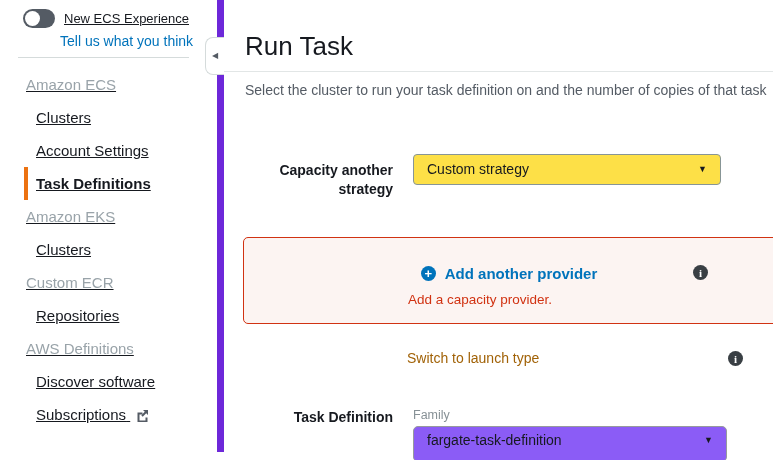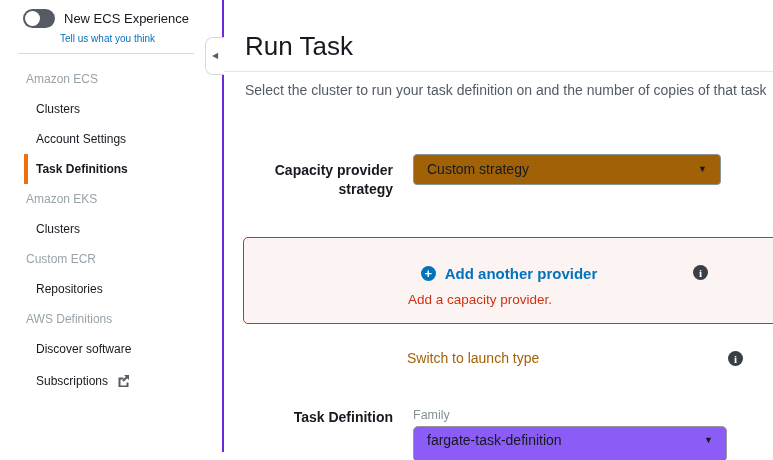--- a/index.html
+++ b/index.html
@@ -2,56 +2,56 @@
 <html><head>
 <meta charset="utf-8">
 <style>
   * { margin:0; padding:0; box-sizing:border-box; }
   html,body { width:773px; height:460px; overflow:hidden; background:#fff;
     font-family:"Liberation Sans", sans-serif; color:#16191f; }
   body { position:relative; }
 
   
   .sidebar { position:absolute; left:0; top:0; width:224px; height:452px;
-    background:#fff; border-right:2px solid #6d28d9; }
+    background:#fff; border-right:7px solid #6d28d9;text-decoration:underline; }
   .toggle-row { display:flex; align-items:center; margin:9px 0 0 23px; }
   .toggle { position:relative; width:32px; height:19px; background:#545b64;
     border-radius:10px; flex:0 0 auto; cursor:pointer; }
   .toggle .knob { position:absolute; left:2px; top:2px; width:15px; height:15px;
     background:#fff; border-radius:50%; }
   .toggle-label { margin-left:9px; font-size:13px; color:#16191f; }
-  .feedback { margin:5px 0 0 60px; font-size:10px; color:#0073bb; cursor:pointer; text-decoration:none; display:inline-block; }
+  .feedback { margin:5px 0 0 60px; font-size:14px; color:#0073bb; cursor:pointer; text-decoration:none; display:inline-block; }
   .sb-divider { margin:7px 28px 0 18px; border-top:1px solid #d5dbdb; height:0; }
 
   .collapse-tab { position:absolute; left:205px; top:37px; width:19px; height:38px;
     background:#fff; border:1px solid #d5dbdb; border-right:none;
     border-radius:8px 0 0 8px; display:flex; align-items:center; justify-content:center;
     cursor:pointer; z-index:3; }
   .collapse-tab .caret { font-size:8px; color:#545b64; line-height:1; }
 
-  nav { margin-top:10px; font-size:12px; }
+  nav { margin-top:10px; font-size:15px; }
   .nav-header { color:#99a3a9; padding:8px 0 8px 26px; }
   .nav-item { color:#16191f; padding:8px 0 8px 36px; cursor:pointer; }
   .nav-item.selected { font-weight:bold; margin-left:24px; padding-left:8px;
     border-left:4px solid #ec7211; }
   .ext-icon { display:inline-block; margin-left:6px; position:relative; top:2px; }
 
   
   .main { position:absolute; left:224px; top:0; width:580px; height:460px; }
   h1.page-title { margin:31px 0 0 21px; font-size:26px; font-weight:400; color:#16191f; }
   .title-divider { margin-top:9px; border-top:1px solid #e2e6e6; height:0; }
   .page-desc { margin:10px 0 0 21px; font-size:14px; color:#545b64; white-space:nowrap; }
 
   .form-row { display:flex; margin-left:21px; }
   .row-cap { margin-top:56px; }
   .field-label { width:148px; margin-right:20px; text-align:right; font-size:14px;
     font-weight:bold; color:#16191f; line-height:19px; }
   .row-cap .field-label { padding-top:7px; }
 
-  .select { position:relative; width:308px; height:31px; background:#a16207;
+  .select { position:relative; width:308px; height:31px; background:#fde047;
     border:1px solid #879596; border-radius:4px; font-size:14px; color:#16191f;
     line-height:29px; padding-left:13px; cursor:pointer; }
   .select .caret { position:absolute; right:13px; top:0; font-size:9px; line-height:29px; color:#16191f; }
 
   .error-box { position:relative; margin:38px 0 0 19px; width:562px; height:87px;
     background:#fcf4f2; border:1px solid #d13212; border-radius:5px; }
   .add-provider-row { width:530px; margin-top:26px; text-align:center; }
   .add-provider-link { display:inline-flex; align-items:center; color:#0073bb;
     font-size:15px; font-weight:bold; cursor:pointer; text-decoration:none; }
   .plus-badge { display:inline-flex; align-items:center; justify-content:center;
@@ -119,21 +119,21 @@
   <span class="caret">◀</span>
 </div>
 
 <div class="main">
 
   <h1 class="page-title">Run Task</h1>
   <div class="title-divider"></div>
   <div class="page-desc">Select the cluster to run your task definition on and the number of copies of that task</div>
 
   <div class="form-row row-cap">
-    <div class="field-label">Capacity provider strategy</div>
+    <div class="field-label">Capacity another strategy</div>
     <div class="select">
       <span>Custom strategy</span>
       <span class="caret">▼</span>
     </div>
   </div>
 
   <div class="error-box">
     <div class="add-provider-row">
       <a class="add-provider-link">
         <span class="plus-badge">+</span>

